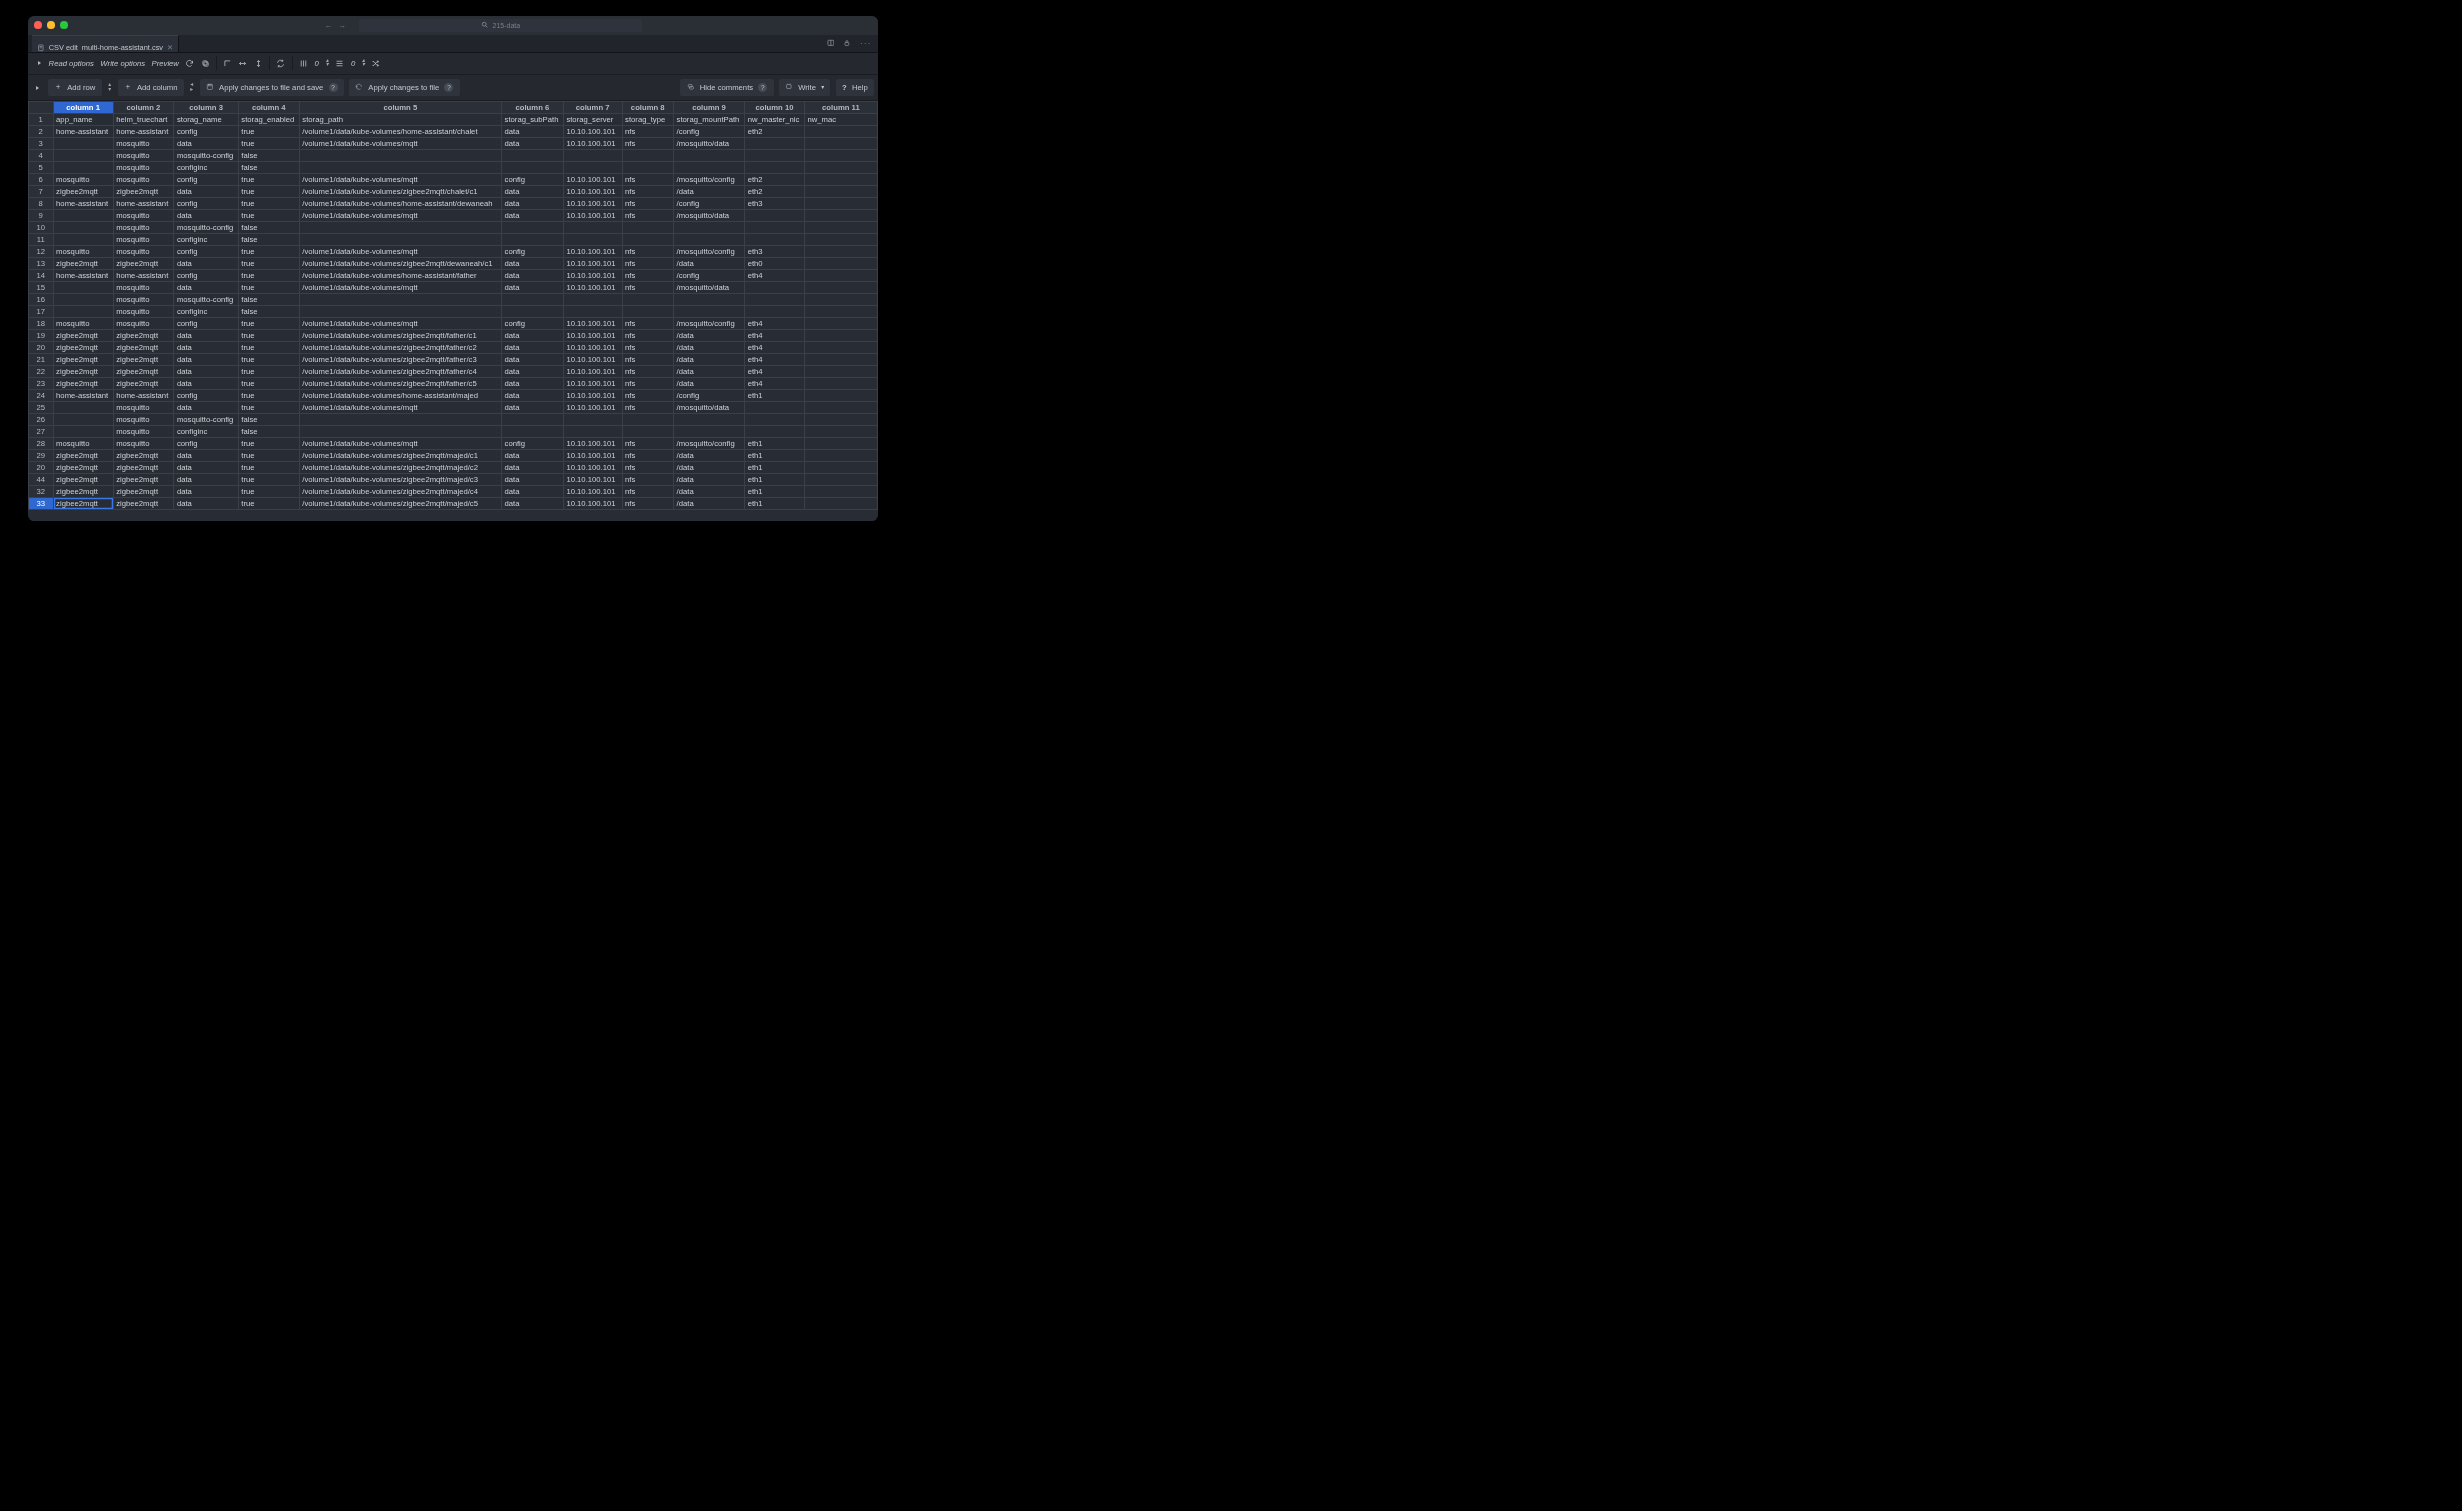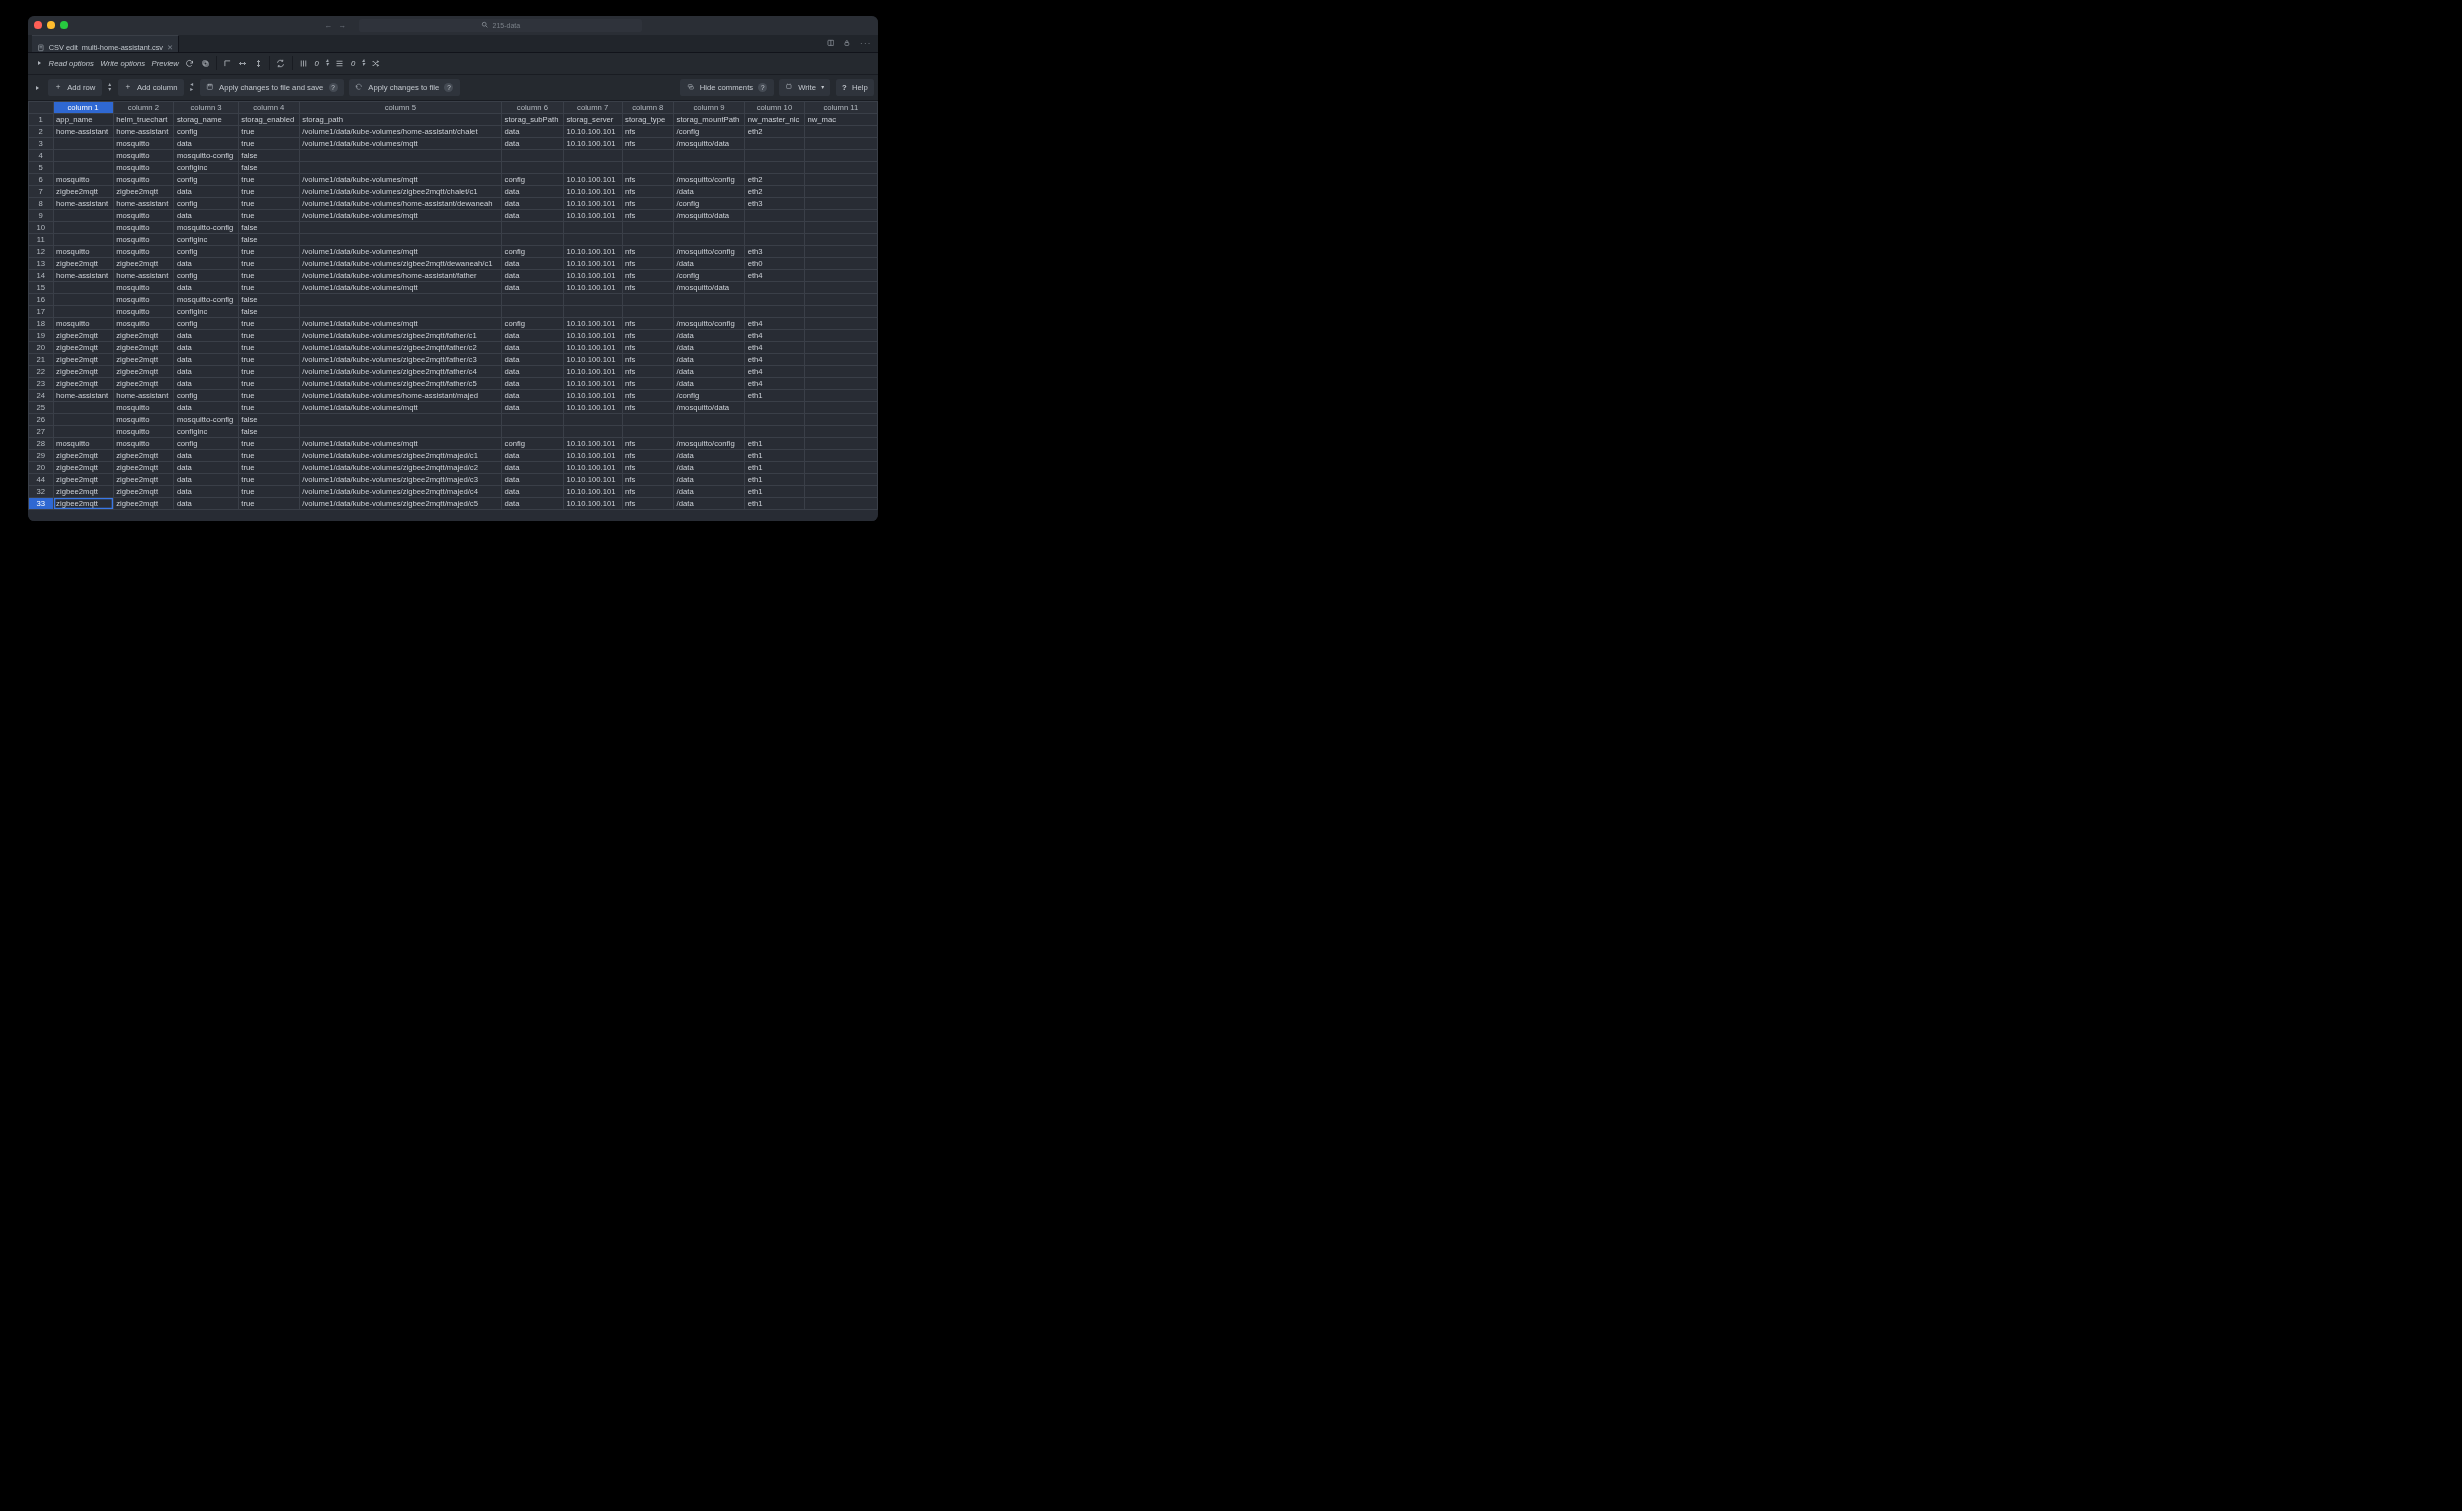--- a/index.html
+++ b/index.html
@@ -117,21 +117,21 @@
     border: 0.6px solid #3a3f48;
     height: 11px;
     line-height:11px;
     padding: 0 2.6px;
     text-align:left;
     white-space:nowrap;
     overflow:hidden;
   }
   table.grid th {
     background:#2b2f37;
-    font-weight: normal;
+    font-weight: bold;
     color:#b4bac1;
     text-align:center;
   }
   table.grid th.selcol { background:#2f68d2; color:#fff; }
   table.grid td.rownum {
     background:#2b2f37;
     text-align:center;
     color:#b4bac1;
     width: 24.5px;
   }

